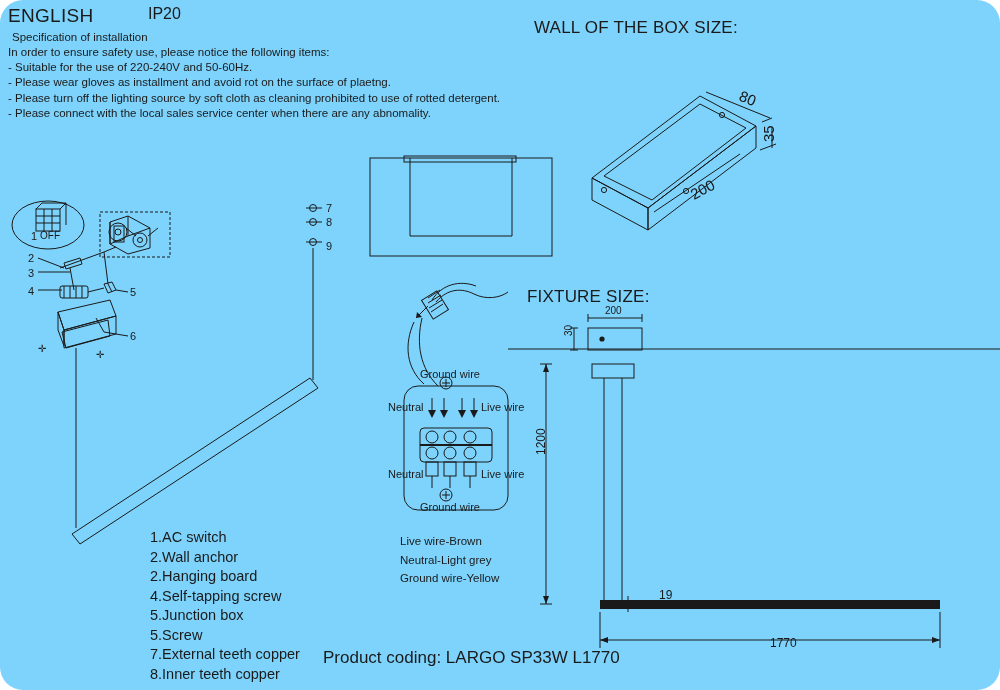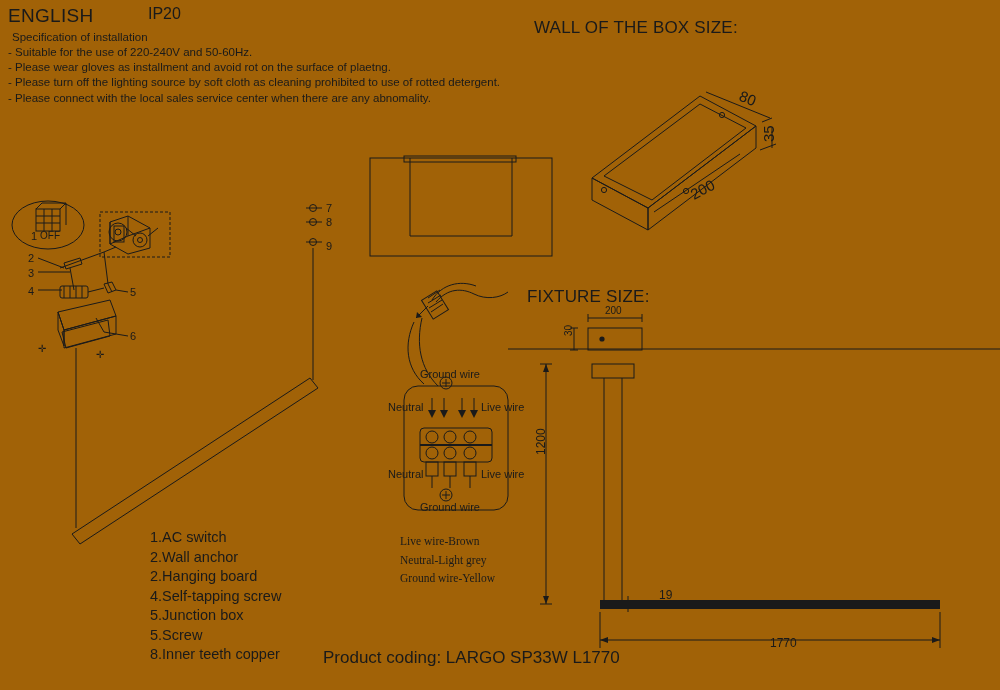--- a/index.html
+++ b/index.html
@@ -9,21 +9,22 @@
   }
   body {
     font-family: "Liberation Sans", sans-serif;
     color: #1a1a1a;
   }
   #page {
     position: relative;
     width: 1000px;
     height: 690px;
     overflow: hidden;
-    background: #a16207;
+    background: #7dd3fc;
+    border-radius: 23px;
   }
   .abs { position: absolute; }
 
   
   #lang-label {
     left: 8px; top: 5px;
     font-size: 19px;
     letter-spacing: .3px;
   }
   #ip-label {
@@ -61,21 +62,20 @@
     font-size: 14.5px;
     line-height: 19.5px;
   }
   #legend div { white-space: nowrap; margin-left: 40px; }
 
   
   #wire-legend {
     left: 400px; top: 532px;
     font-size: 11.5px;
     line-height: 18.5px;
-    font-family: Liberation Serif, serif;
   }
   #wire-legend div { white-space: nowrap; }
 
   
   .wlabel { font-size: 11px; }
   #lbl-ground-top  { left: 420px; top: 368px; }
   #lbl-neutral-top { left: 388px; top: 401px; }
   #lbl-live-top    { left: 481px; top: 401px; }
   #lbl-neutral-bot { left: 388px; top: 468px; }
   #lbl-live-bot    { left: 481px; top: 468px; }
@@ -101,37 +101,39 @@
 </style>
 </head>
 <body>
 
 <div id="page">
 
   <div class="abs" id="lang-label">ENGLISH</div>
   <div class="abs" id="ip-label">IP20</div>
   <div class="abs" id="spec-title">Specification of installation</div>
   <div class="abs" id="spec-lines">
+    <div>In order to ensure safety use, please notice the following items:</div>
     <div>- Suitable for the use of 220-240V and 50-60Hz.</div>
     <div>- Please wear gloves as installment and avoid rot on the surface of plaetng.</div>
     <div>- Please turn off the lighting source by soft cloth as cleaning prohibited to use of rotted detergent.</div>
     <div>- Please connect with the local sales service center when there are any abnomality.</div>
   </div>
 
   <div class="abs section-heading" id="wall-box-heading">WALL OF THE BOX SIZE:</div>
   <div class="abs section-heading" id="fixture-heading">FIXTURE SIZE:</div>
   <div class="abs" id="product-coding">Product coding: LARGO SP33W L1770</div>
 
   <div class="abs" id="legend">
     <div>1.AC switch</div>
     <div>2.Wall anchor</div>
     <div>2.Hanging board</div>
     <div>4.Self-tapping screw</div>
     <div>5.Junction box</div>
     <div>5.Screw</div>
+    <div>7.External teeth copper</div>
     <div>8.Inner teeth copper</div>
   </div>
 
   <div class="abs" id="wire-legend">
     <div>Live wire-Brown</div>
     <div>Neutral-Light grey</div>
     <div>Ground wire-Yellow</div>
   </div>
 
   <div class="abs wlabel" id="lbl-ground-top">Ground wire</div>

